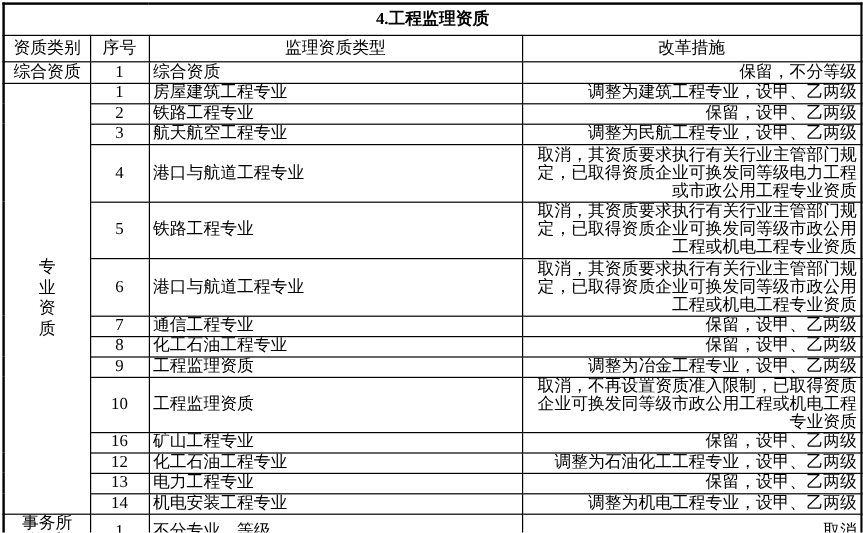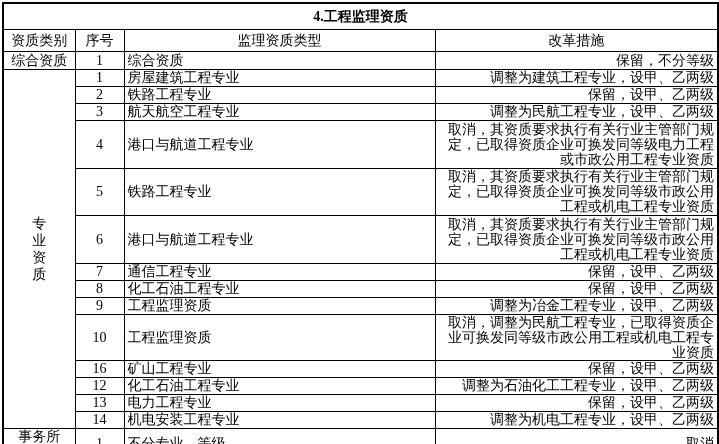--- a/index.html
+++ b/index.html
@@ -157,21 +157,21 @@
 
     <tr class="h-s">
       <td class="num-cell">9</td>
       <td class="type-cell">工程监理资质</td>
       <td class="measure-cell">调整为冶金工程专业，设甲、乙两级</td>
     </tr>
 
     <tr class="h-2">
       <td class="num-cell">10</td>
       <td class="type-cell">工程监理资质</td>
-      <td class="measure-cell">取消，调整为民航工程专业，已取得资质企业可换发同等级市政公用工程或机电工程专业资质</td>
+      <td class="measure-cell">取消，不再设置资质准入限制，已取得资质企业可换发同等级市政公用工程或机电工程专业资质</td>
     </tr>
 
     <tr class="h-s">
       <td class="num-cell">16</td>
       <td class="type-cell">矿山工程专业</td>
       <td class="measure-cell">保留，设甲、乙两级</td>
     </tr>
 
     <tr class="h-s">
       <td class="num-cell">12</td>

